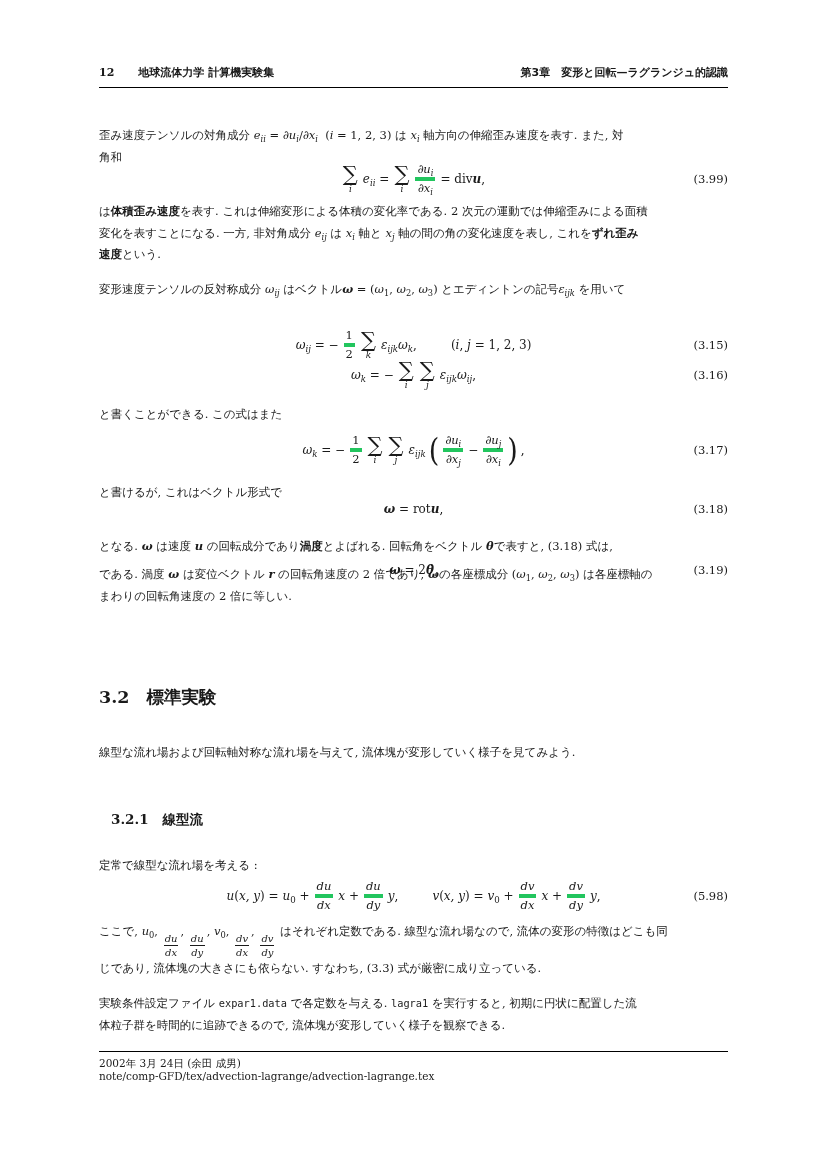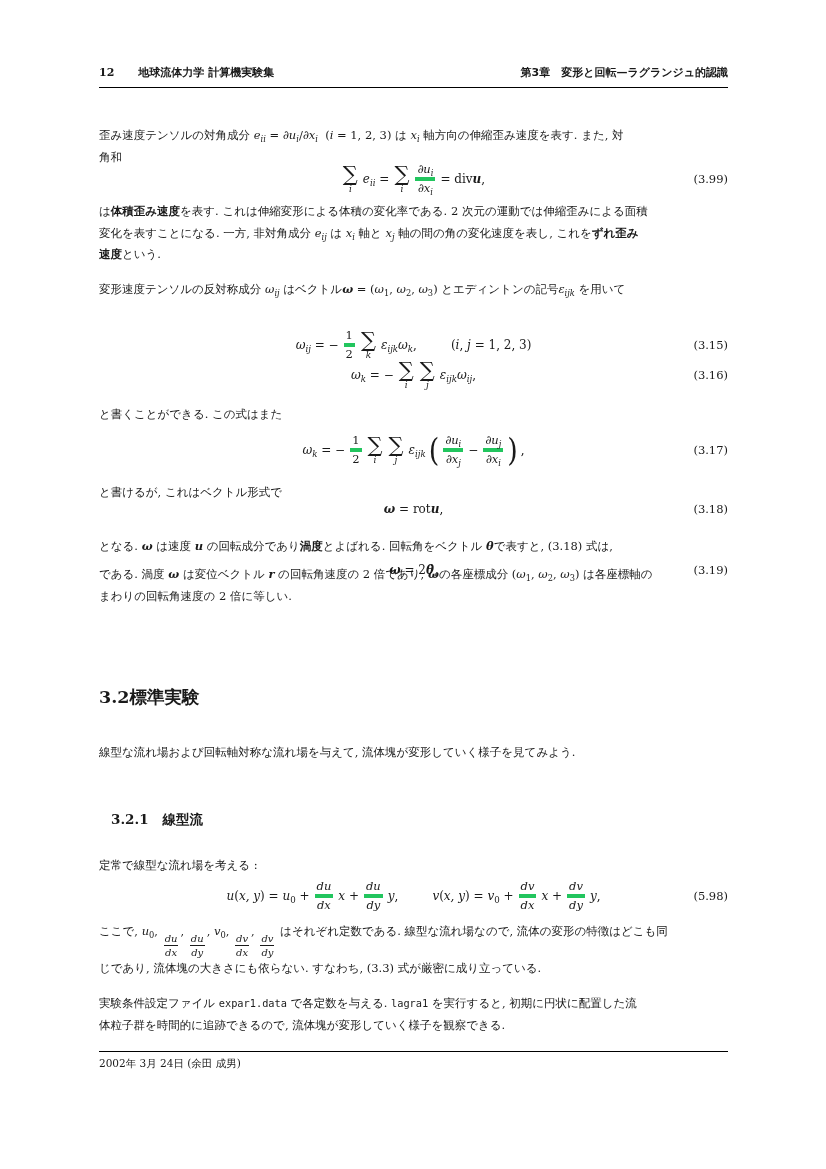--- a/index.html
+++ b/index.html
@@ -27,21 +27,21 @@
   .para { font-size:11.5px; line-height:21.5px; margin:0; text-align:justify; }
   .para i, .eq i { font-style:italic; }
   .para b { font-family:"DejaVu Sans","Liberation Sans",sans-serif; font-weight:700; }
   .para b i, .eq b i { font-family:"DejaVu Serif","Liberation Serif",serif; font-weight:700; }
   sub { font-size:72%; line-height:0; }
   code { font-family:"DejaVu Sans Mono","Liberation Mono",monospace; font-size:10.3px; }
 
   
   .sec { font-size:17.5px; line-height:22px; margin:0; font-weight:700;
          font-family:"DejaVu Sans","Liberation Sans",sans-serif; }
-  .sec .snum { font-family:"DejaVu Serif","Liberation Serif",serif; }
+  .sec .snum { font-family:"DejaVu Serif","Liberation Serif",serif; margin-right:17px; }
   .subsec { font-size:13.5px; line-height:17px; margin:12px; font-weight:700;
             font-family:"DejaVu Sans","Liberation Sans",sans-serif; }
   .subsec .snum { font-family:"DejaVu Serif","Liberation Serif",serif; margin-right:14px; }
 
   
   .eq { display:flex; align-items:center; justify-content:center; font-size:12px; }
   .eq .eqno { position:absolute; right:0; top:50%; transform:translateY(-50%); font-size:11.5px; }
   .eq .m { margin:0 2px; white-space:nowrap; }
   .sum { display:inline-flex; flex-direction:column; align-items:center; margin:0 3px; }
   .sum .sig { font-size:21px; line-height:19px; }
@@ -226,13 +226,14 @@
       <span class="num"><i>dv</i></span>
       <span class="den"><i>dy</i></span>
     </span><span> はそれぞれ定数である. 線型な流れ場なので, 流体の変形の特徴はどこも同<br>じであり, 流体塊の大きさにも依らない. すなわち, (3.3) 式が厳密に成り立っている.</span>
 </p>
 
 <p class="abs para" style="top:993px">実験条件設定ファイル <code>expar1.data</code> で各定数を与える. <code>lagra1</code> を実行すると, 初期に円状に配置した流<br>体粒子群を時間的に追跡できるので, 流体塊が変形していく様子を観察できる.</p>
 
 <div class="abs rule frule"></div>
 <div class="abs pagefoot">
   <span>2002年 3月 24日 (余田 成男)</span>
+  <span>note/comp-GFD/tex/advection-lagrange/advection-lagrange.tex</span>
 </div>
 
 </body></html>

